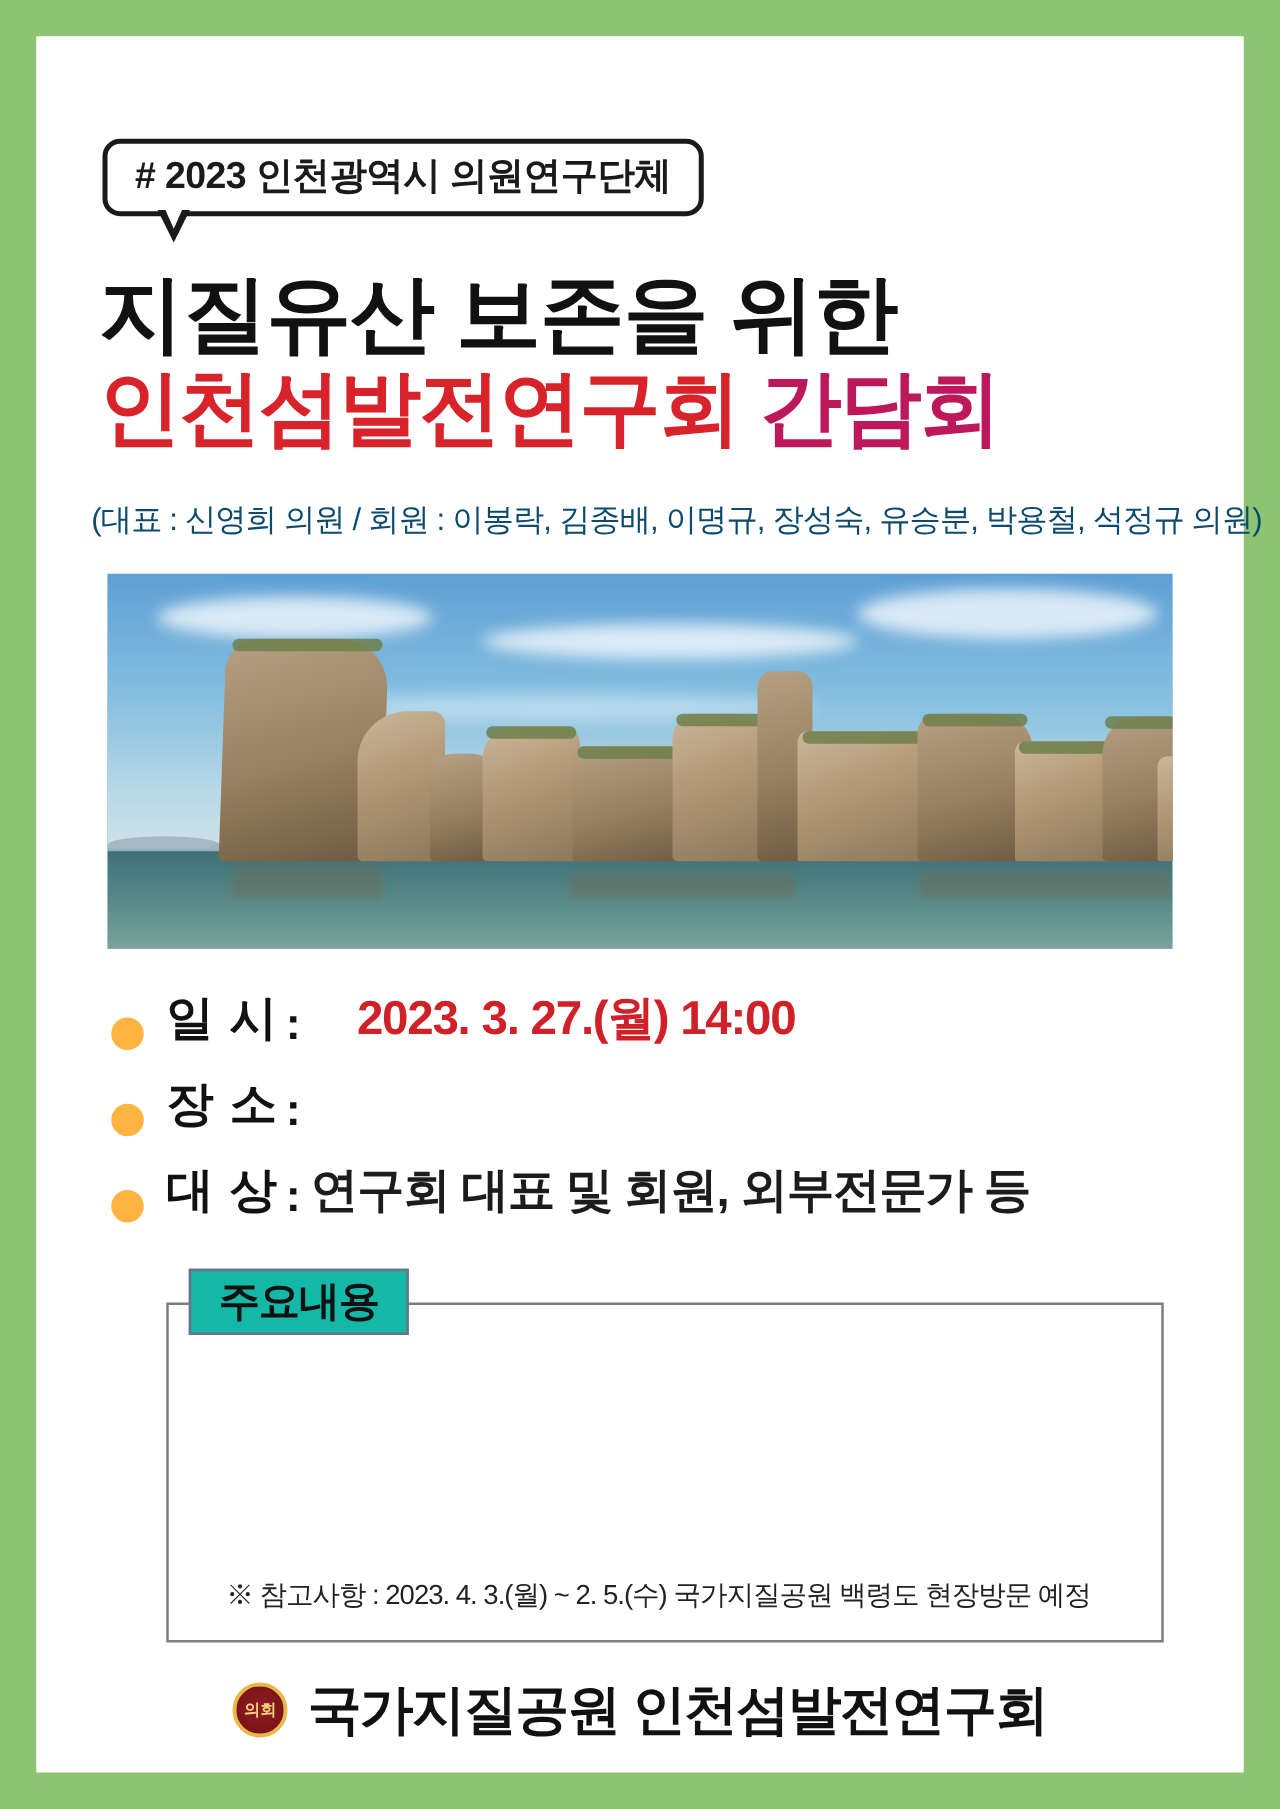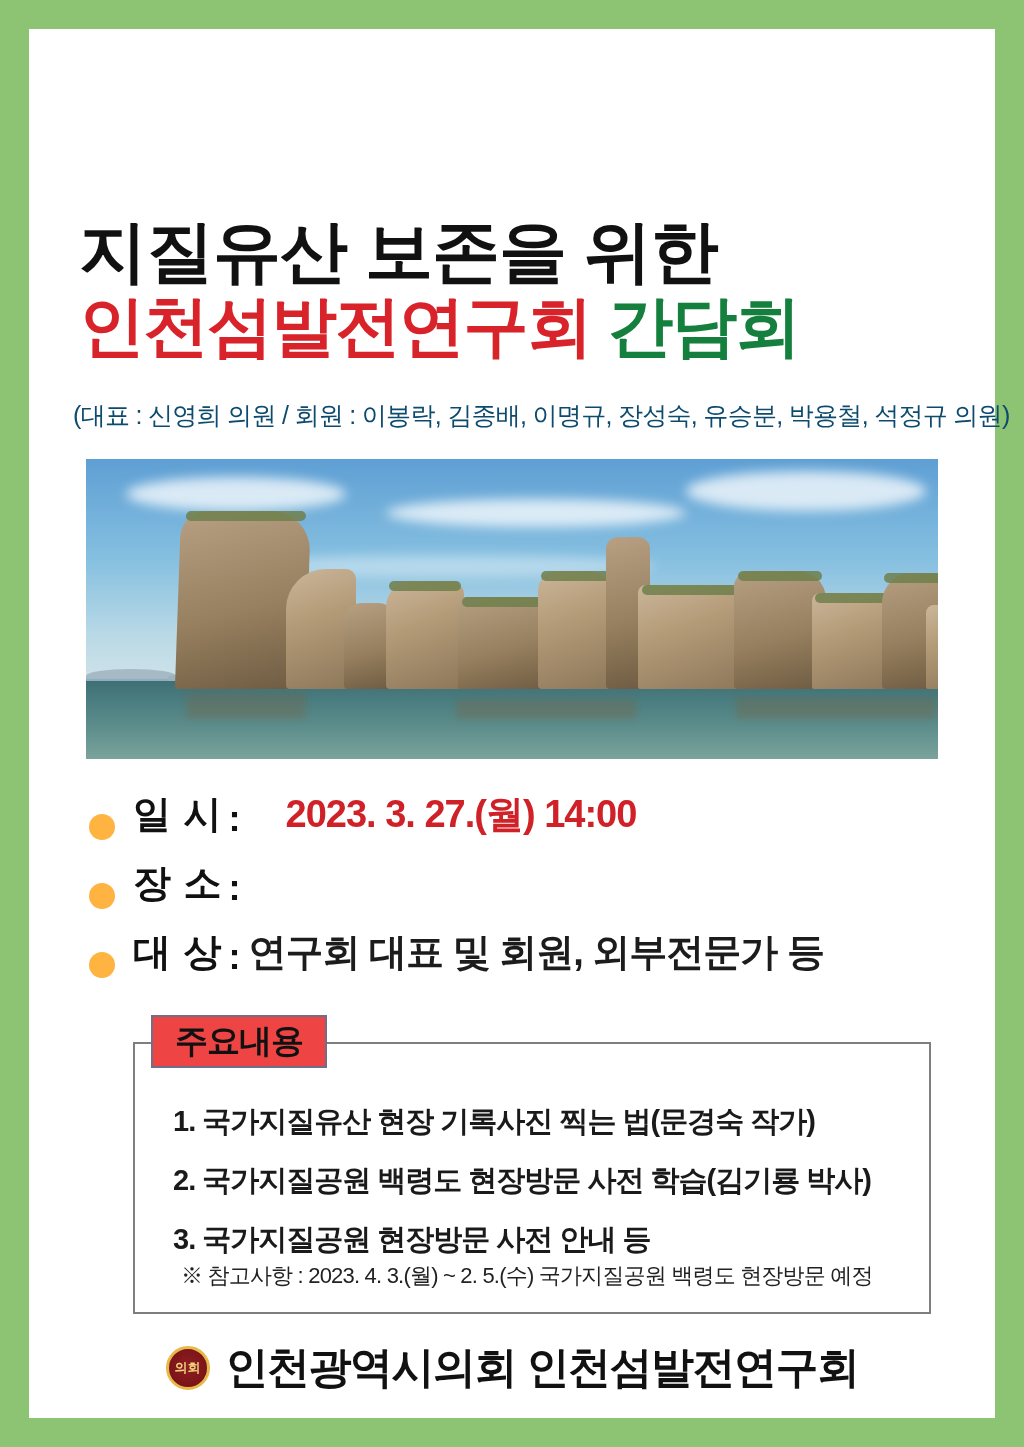--- a/index.html
+++ b/index.html
@@ -82,21 +82,21 @@
     font-weight: bold;
     letter-spacing: -2px;
     line-height: 1;
     white-space: nowrap;
   }
   .headline2 .red {
     color: #d9232a;
     text-align: right;
   }
   .headline2 .dark {
-    color: #15803d;
+    color: #be185d;
   }
   .subline {
     position: absolute;
     left: 44px;
     top: 370px;
     font-size: 25px;
     color: #0c4a6e;
     letter-spacing: -0.7px;
     white-space: nowrap;
     font-weight: 500;
@@ -213,21 +213,21 @@
     height: 272px;
     border: 2px solid #7e7e7e;
     background: #ffffff;
     box-sizing: border-box;
   }
   .content-title {
     position: absolute;
     left: 122px;
     top: 986px;
     border: 2px solid #6f6f8a;
-    background: #ef4444;
+    background: #14b8a6;
     padding: 7px 22px 9px 22px;
     font-size: 33px;
     font-weight: bold;
     color: #111111;
     letter-spacing: -1px;
     line-height: 1;
   }
   .content-list {
     position: absolute;
     left: 144px;
@@ -283,20 +283,25 @@
     color: #111111;
     letter-spacing: -1.5px;
     white-space: nowrap;
   }
 </style>
 </head>
 <body>
 
 <div class="poster">
 
+  <div class="bubble-wrap">
+    <div class="bubble"># 2023 인천광역시 의원연구단체</div>
+    <div class="bubble-tail"></div>
+    <div class="bubble-tail-inner"></div>
+  </div>
 
   <div class="headline1">지질유산 보존을 위한</div>
   <div class="headline2">
     <span class="red">인천섬발전연구회</span><span>&nbsp;</span><span class="dark">간담회</span>
   </div>
   <div class="subline">(대표 : 신영희 의원 / 회원 : 이봉락, 김종배, 이명규, 장성숙, 유승분, 박용철, 석정규 의원)</div>
 
   <div class="photo">
     <div class="sky"></div>
     <div class="cloud" style="left:40px;  top:18px;  width:220px; height:34px;"></div>
@@ -358,25 +363,20 @@
     <div class="info-row">
       <span class="dot"></span>
       <span class="info-label">대    상</span>
       <span class="info-sep">:</span>
       <span class="info-value">연구회 대표 및 회원, 외부전문가 등</span>
     </div>
   </div>
 
   <div class="content-box"></div>
   <div class="content-title">주요내용</div>
-  <div class="content-list">
-    <div class="content-item">1. 국가지질유산 현장 기록사진 찍는 법(문경숙 작가)</div>
-    <div class="content-item">2. 국가지질공원 백령도 현장방문 사전 학습(김기룡 박사)</div>
-    <div class="content-item">3. 국가지질공원 현장방문 사전 안내 등</div>
-  </div>
   <div class="note">※ 참고사항 : 2023. 4. 3.(월) ~ 2. 5.(수) 국가지질공원 백령도 현장방문 예정</div>
 
   <div class="footer">
     <div class="emblem">의회</div>
-    <div class="footer-text">인천광역시의회 인천섬발전연구회</div>
+    <div class="footer-text">국가지질공원 인천섬발전연구회</div>
   </div>
 
 </div>
 
 </body></html>

